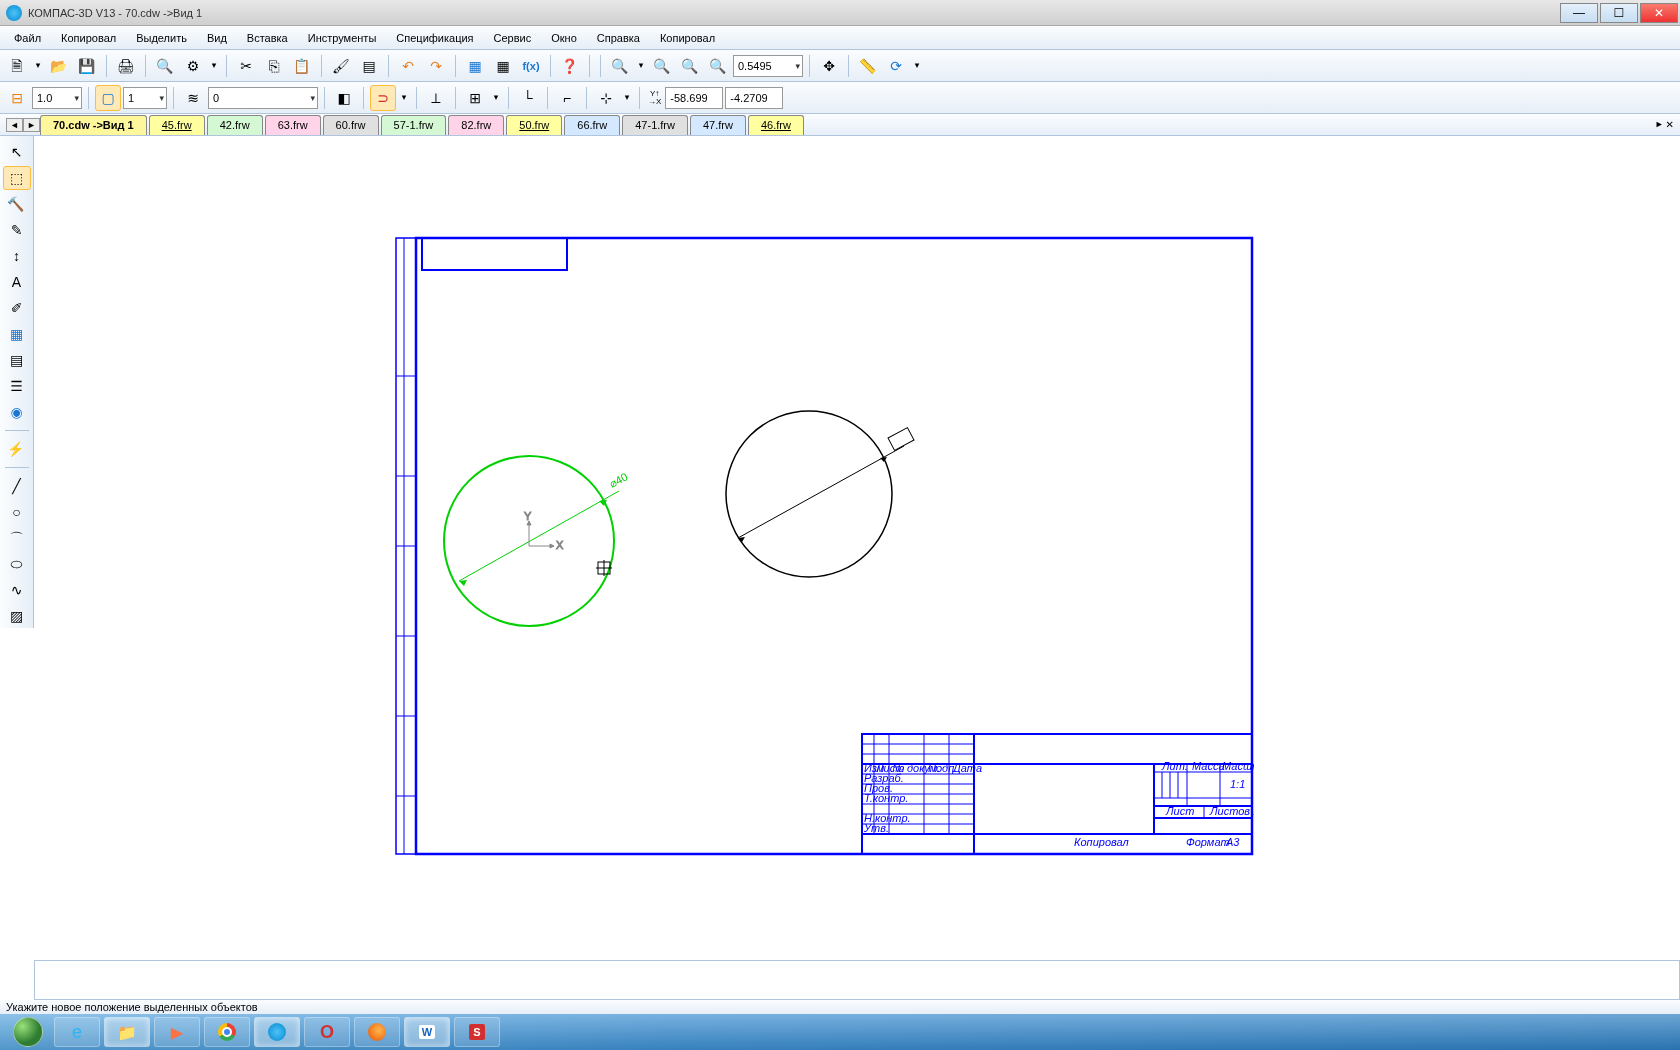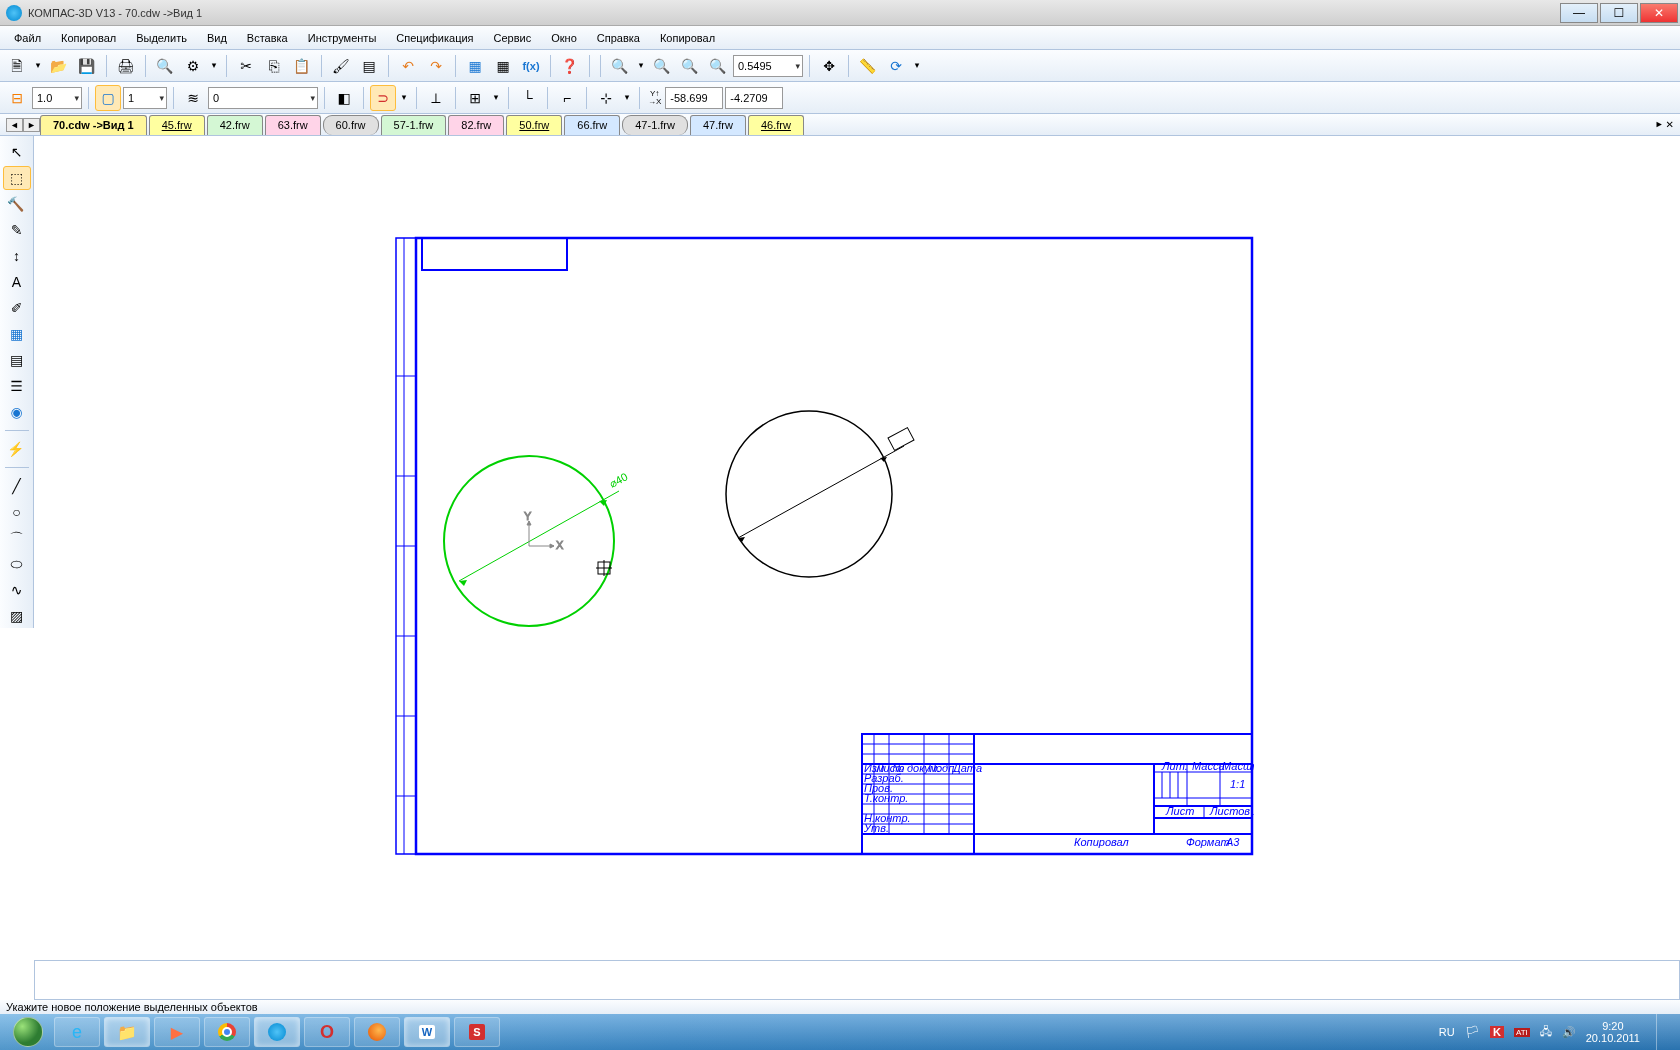--- a/index.html
+++ b/index.html
@@ -29,21 +29,21 @@
 .tinput { height: 22px; border: 1px solid #999; background: #fff; padding: 0 4px; width: 58px; }
 
 
 .doctabs { height: 22px; background: linear-gradient(#fbfdff,#e6eef7); border-bottom: 1px solid #b0c4de; display: flex; align-items: center; padding-left: 40px; }
 .doctab { height: 20px; padding: 0 12px; border: 1px solid #888; border-bottom: none; margin-right: 2px; display: flex; align-items: center; font-size: 10px; border-radius: 3px 3px 0 0; }
 .doctab.active { background: #fff79c; font-weight: bold; }
 .tabcolor-y { background: #ffffa0; text-decoration: underline; }
 .tabcolor-g { background: #d4f7d4; align-items: center; }
 .tabcolor-p { background: #ffd4e8; }
 .tabcolor-b { background: #d4e8ff; }
-.tabcolor-gr{ background: #e0e0e0; border-radius: 9px; }
+.tabcolor-gr{ background: #e0e0e0; }
 
 
 .vtoolbar { position: absolute; left: 0; top: 136px; width: 34px; background: linear-gradient(to right,#fbfdff,#e6eef7); border-right: 1px solid #b0c4de; display: flex; flex-direction: column; align-items: center; padding-top: 4px; gap: 2px; }
 .vtoolbar .tbtn { width: 28px; height: 24px; }
 .vtoolbar .vsep { height: 1px; width: 24px; background: #b0c4de; margin: 4px 0; }
 
 
 .canvas { position: absolute; left: 34px; top: 136px; right: 0; bottom: 90px; background: #fff; overflow: hidden; }
 .sheet { position: absolute; left: 360px; top: 100px; width: 860px; height: 620px; }
 
@@ -504,26 +504,13 @@
     </div>
   <div class="taskicon">
       <span style="width:18px;height:18px;border-radius:50%;background:radial-gradient(circle at 60% 40%,#ffb74d,#e65100);display:inline-block"></span>
     </div>
   <div class="taskicon active">
       <span style="color:#1565c0;font-weight:bold;background:#fff;padding:1px 3px;border-radius:2px">W</span>
     </div>
   <div class="taskicon">
       <span style="color:#fff;background:#d32f2f;padding:2px 4px;border-radius:2px;font-weight:bold">S</span>
     </div>
-  <div class="tray">
-    <span>RU</span>
-    <span style="font-size:12px">🏳</span>
-    <span style="color:#fff;background:#d32f2f;padding:0 3px;font-weight:bold">K</span>
-    <span style="color:#fff;background:#b71c1c;padding:0 2px;font-size:8px">ATI</span>
-    <span>🖧</span>
-    <span>🔊</span>
-    <div class="clock">
-      <div>9:20</div>
-      <div>20.10.2011</div>
-    </div>
-    <div class="showdesk"></div>
-  </div>
 </div>
 
 </body></html>

